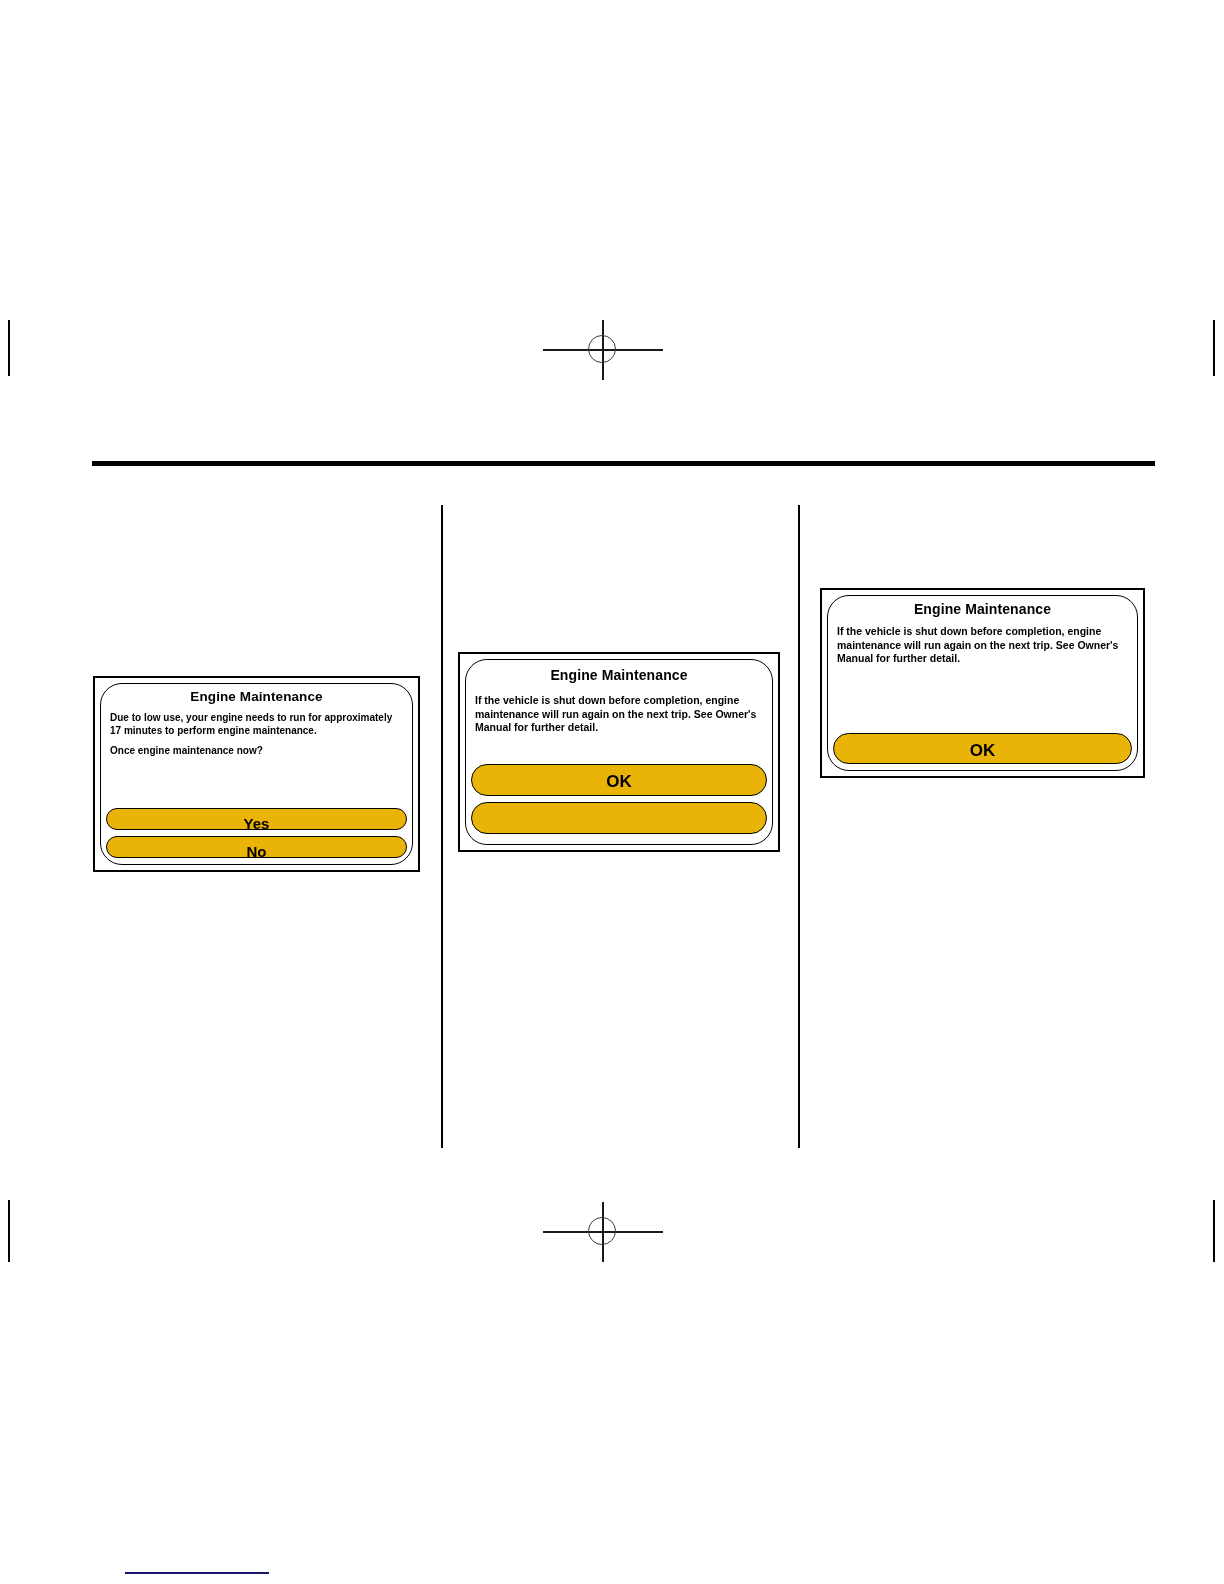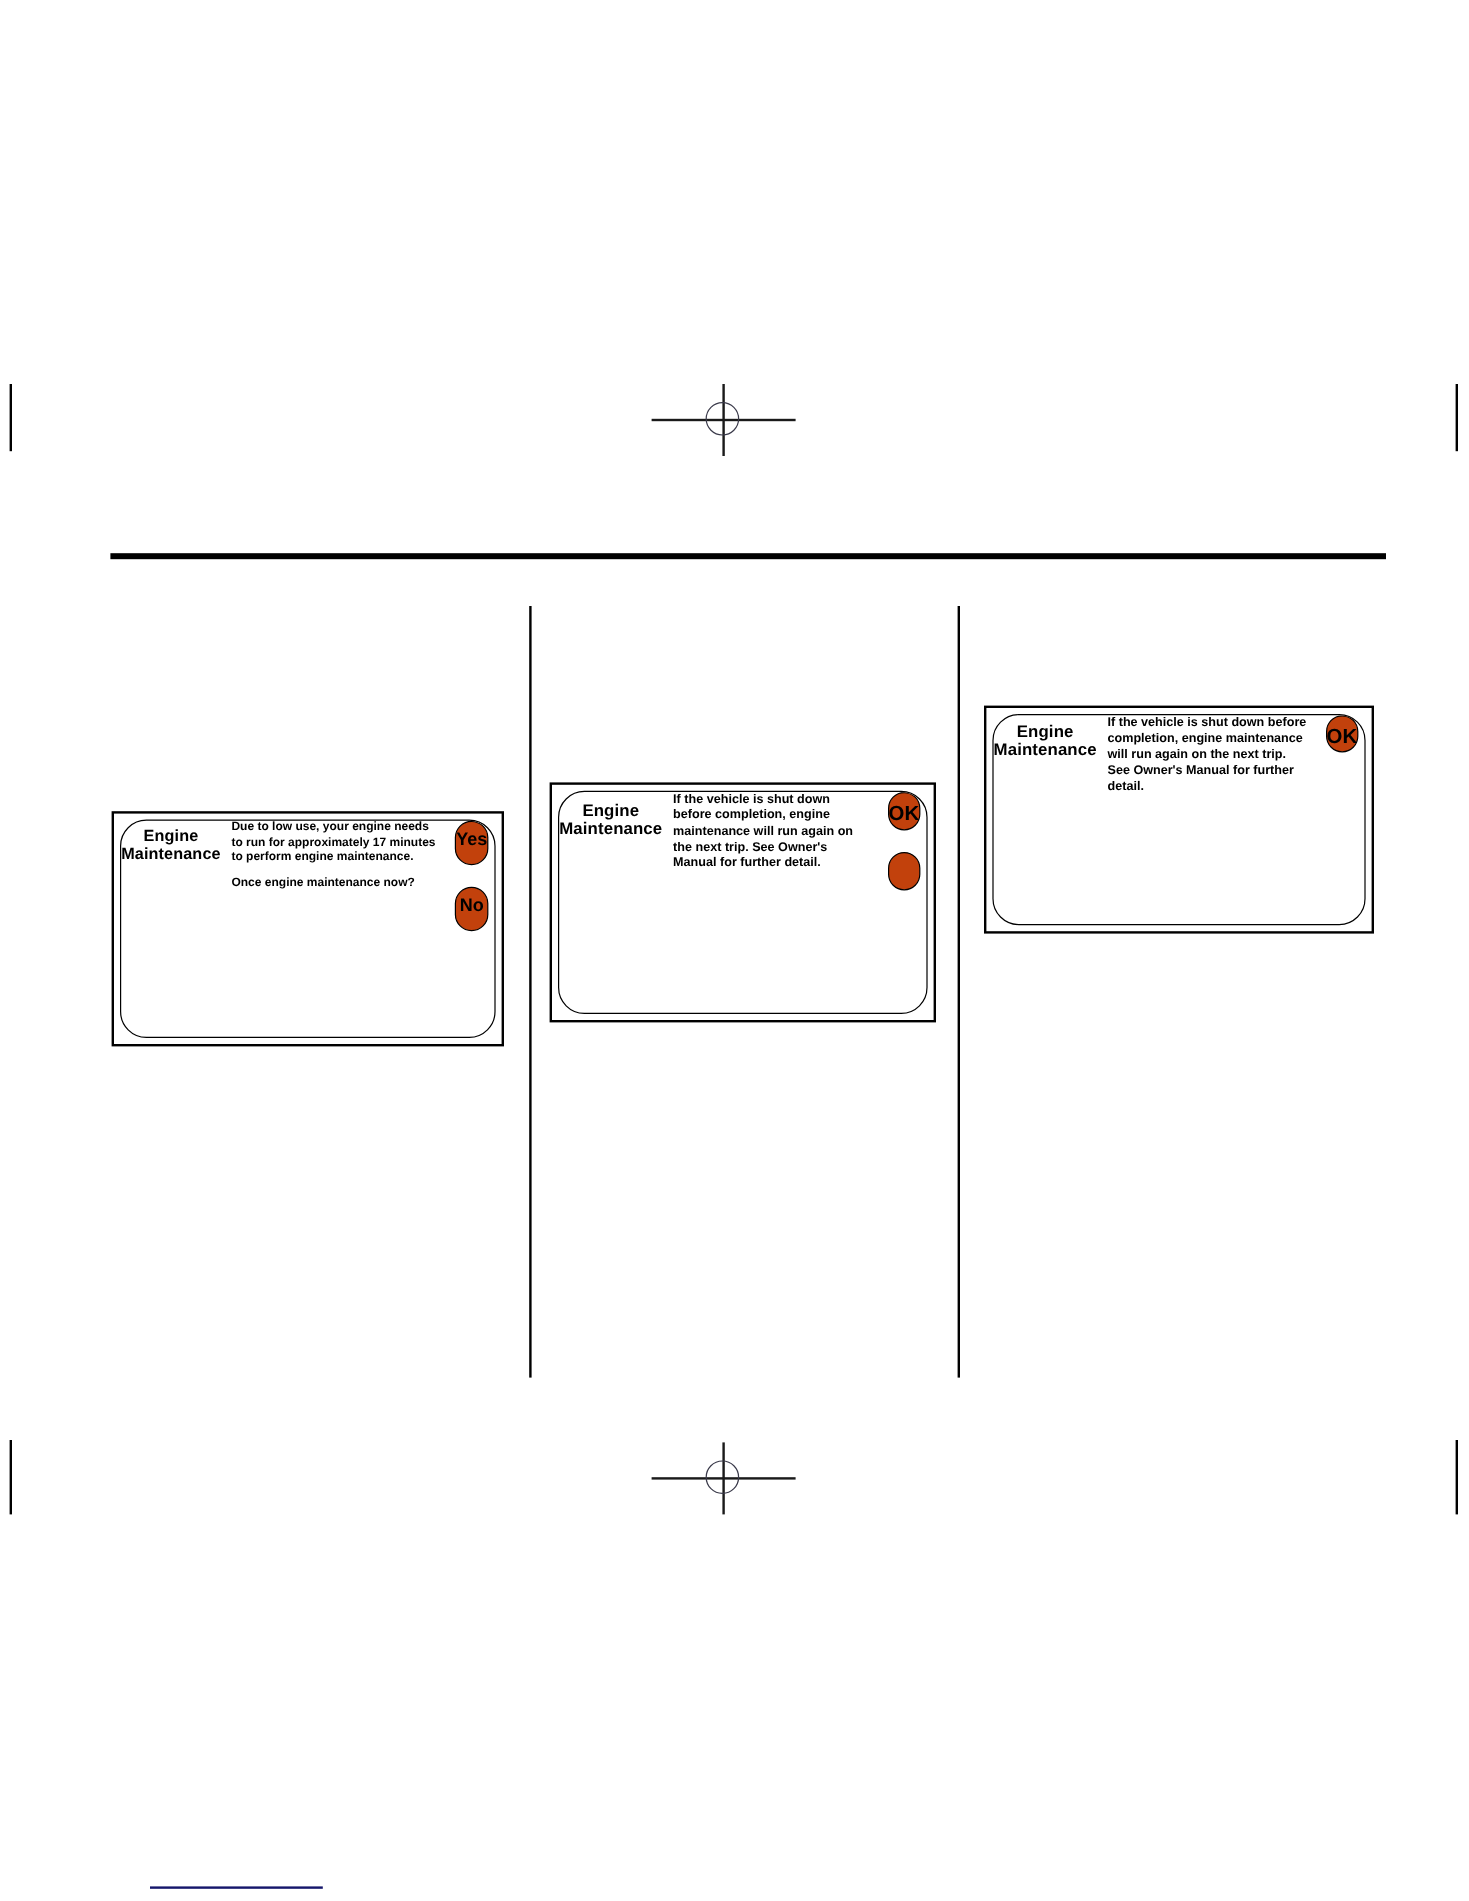--- a/index.html
+++ b/index.html
@@ -89,20 +89,21 @@
   }
   .dialog-inner {
     position: relative;
     width: 100%;
     height: 100%;
     border: 1.5px solid #000000;
     border-radius: 22px;
     box-sizing: border-box;
     overflow: hidden;
     display: flex;
+    flex-direction: column;
   }
   .dialog-title {
     text-align: center;
     font-size: 14px;
     font-weight: 700;
     letter-spacing: .1px;
     margin: 7px 0 8px 0;
     line-height: 1.1;
   }
   .dialog-body {
@@ -118,42 +119,42 @@
   .dialog-para:last-child {
     margin-bottom: 0;
   }
   .dialog-buttons {
     position: relative;
     margin: 0 5px;
   }
   .hmi-button {
     border: 1.5px solid #000000;
     border-radius: 18px;
-    background: #c2410c;
+    background: #eab308;
     text-align: center;
     font-size: 16px;
     font-weight: 700;
     line-height: 1;
     box-sizing: border-box;
-    margin-bottom: 18px;
+    margin-bottom: 6px;
   }
   .hmi-button.empty {
     font-size: 0;
   }
 
   
   #dialog-yes-no {
     left: 93px;
     top: 676px;
     width: 327px;
     height: 196px;
   }
   #dialog-yes-no .dialog-title { font-size: 13.5px; margin-top: 6px; margin-bottom: 7px; }
   #dialog-yes-no .dialog-para { font-size: 10px; margin-bottom: 8px; }
-  #dialog-yes-no .hmi-button { height: 37px; padding-top: 7px; font-size: 15px; }
+  #dialog-yes-no .hmi-button { height: 22px; padding-top: 7px; font-size: 15px; }
 
   
   #dialog-ok-running {
     left: 458px;
     top: 652px;
     width: 322px;
     height: 200px;
   }
   #dialog-ok-running .dialog-title { margin-top: 8px; margin-bottom: 11px; }
   #dialog-ok-running .dialog-para { font-size: 10.5px; margin-bottom: 11px; }

